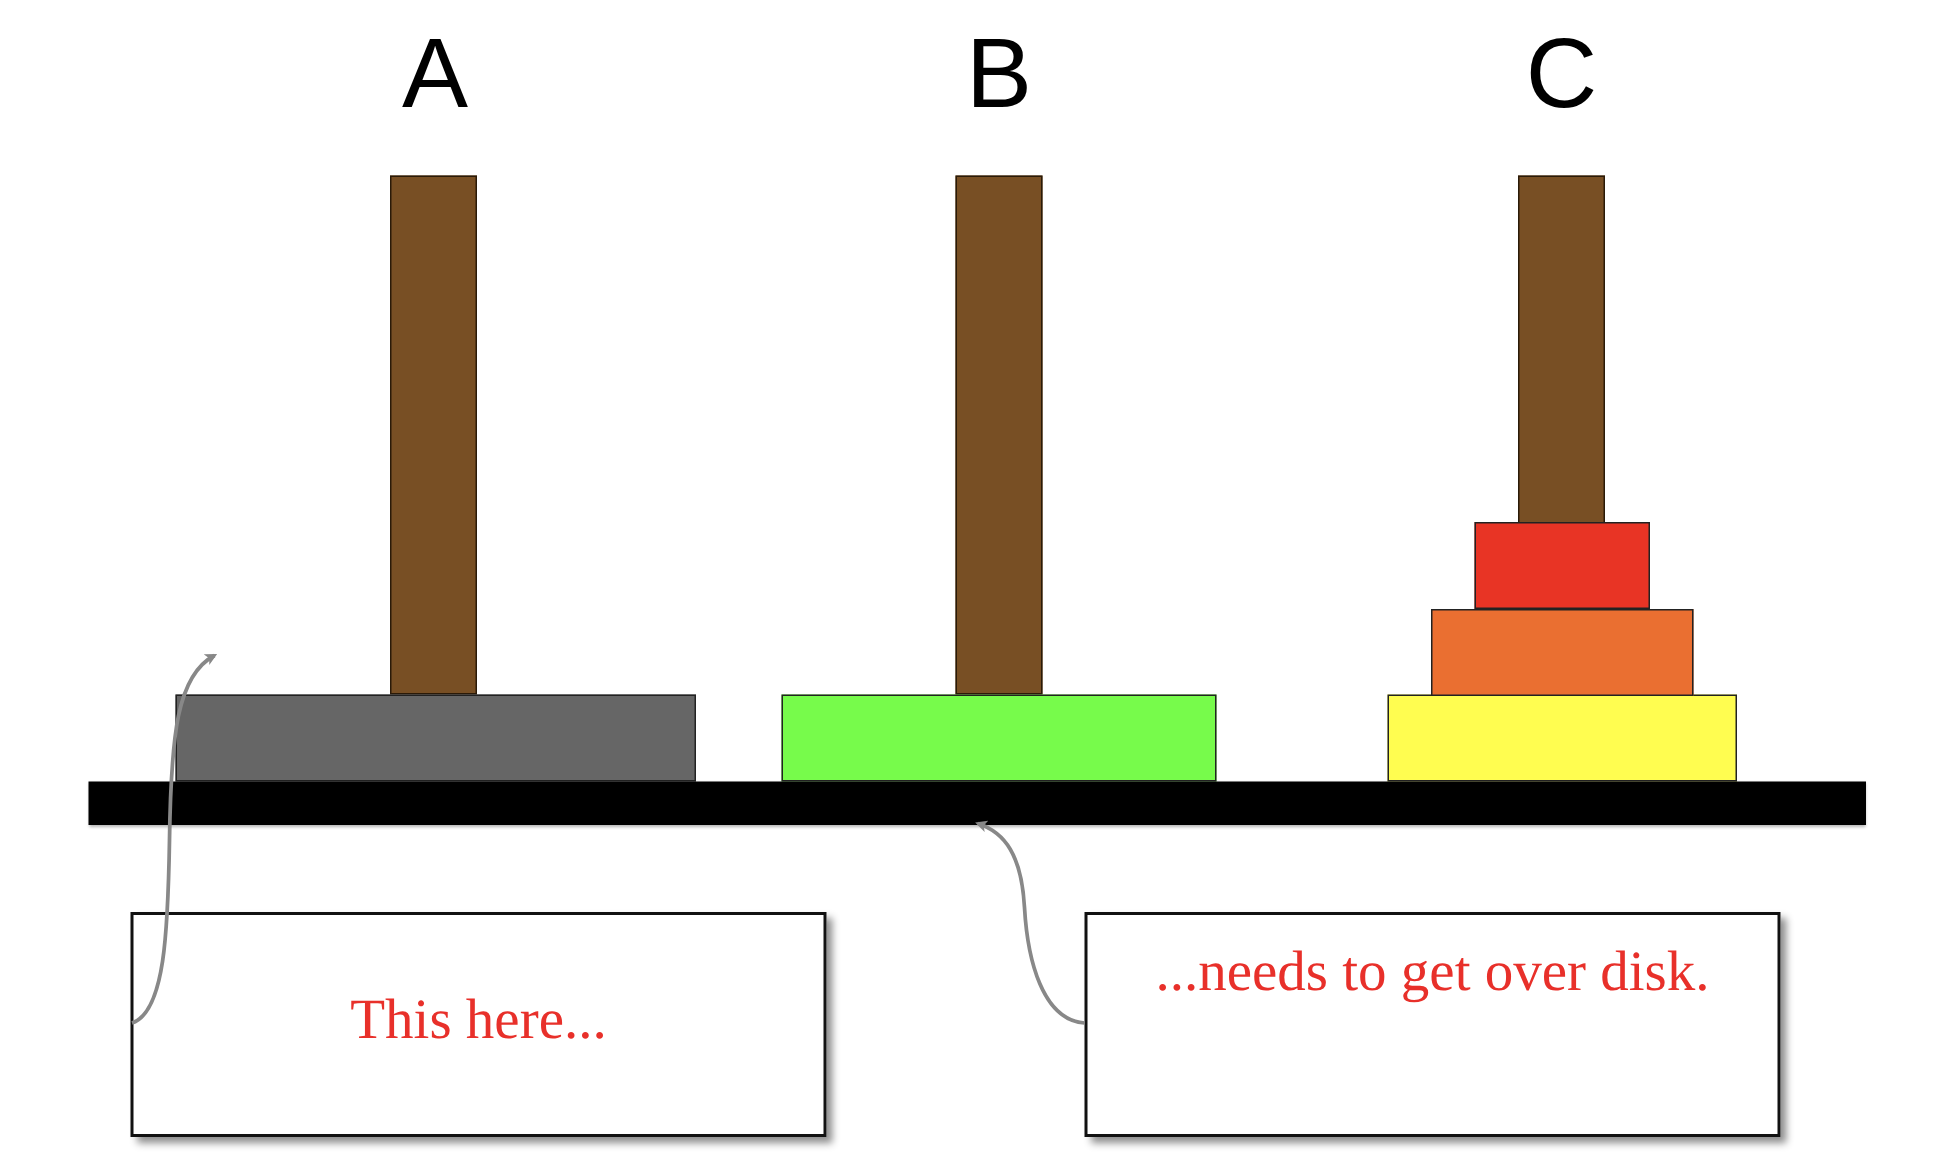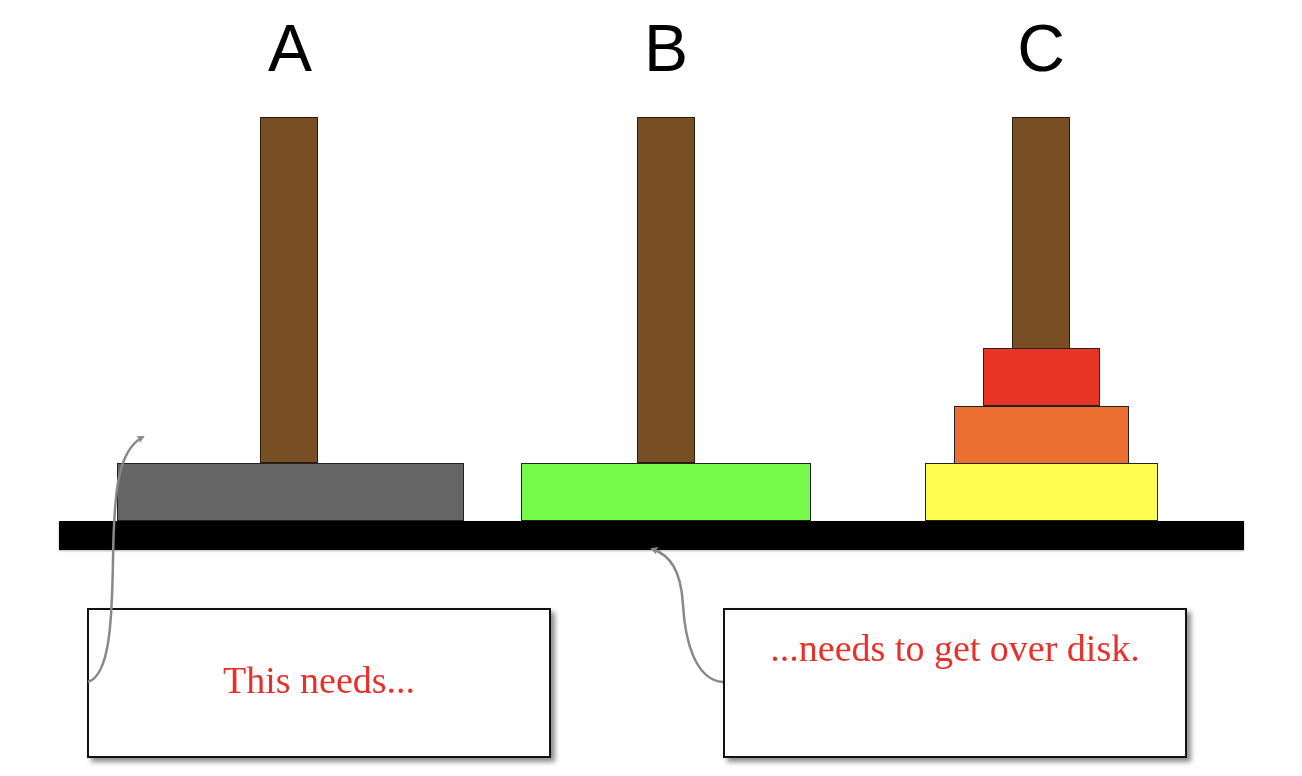--- a/index.html
+++ b/index.html
@@ -26,21 +26,21 @@
 
   <div class="disk" style="left:117px; top:463px; width:347px; height:58px; background:#666666;"></div>
   <div class="disk" style="left:521px; top:463px; width:290px; height:58px; background:#77fb4b;"></div>
   <div class="disk" style="left:925px; top:463px; width:233px; height:58px; background:#fffd50;"></div>
   <div class="disk" style="left:954px; top:406px; width:175px; height:58px; background:#ea6f31;"></div>
   <div class="disk" style="left:983px; top:348px; width:117px; height:58px; background:#e83425;"></div>
 
   <div class="base"></div>
 
   <div class="callout" style="left:87px; top:608px; width:464px; height:150px; line-height:140px;">
-    <span>This needs...</span>
+    <span>This here...</span>
   </div>
   <div class="callout" style="left:723px; top:608px; width:464px; height:150px; line-height:36px; padding-top:20px;">
     <span>...needs to get over disk.</span>
   </div>
 
   <svg class="arrows" viewBox="0 0 1302 776">
     <defs>
       <marker id="arrowhead" markerWidth="8" markerHeight="8" refX="6" refY="4" orient="auto" markerUnits="userSpaceOnUse">
         <path d="M0,0 L8,4 L0,8 L2,4 Z" fill="#888888"></path>
       </marker>

